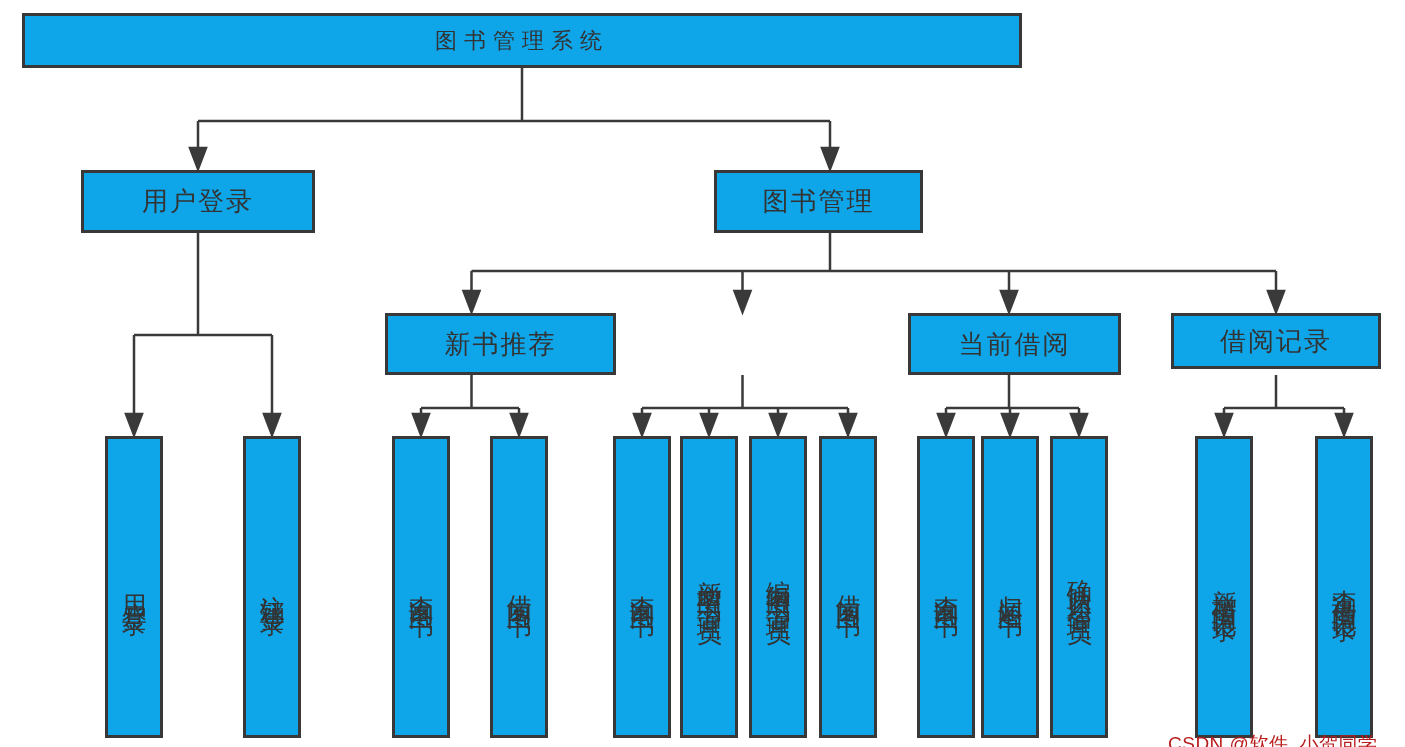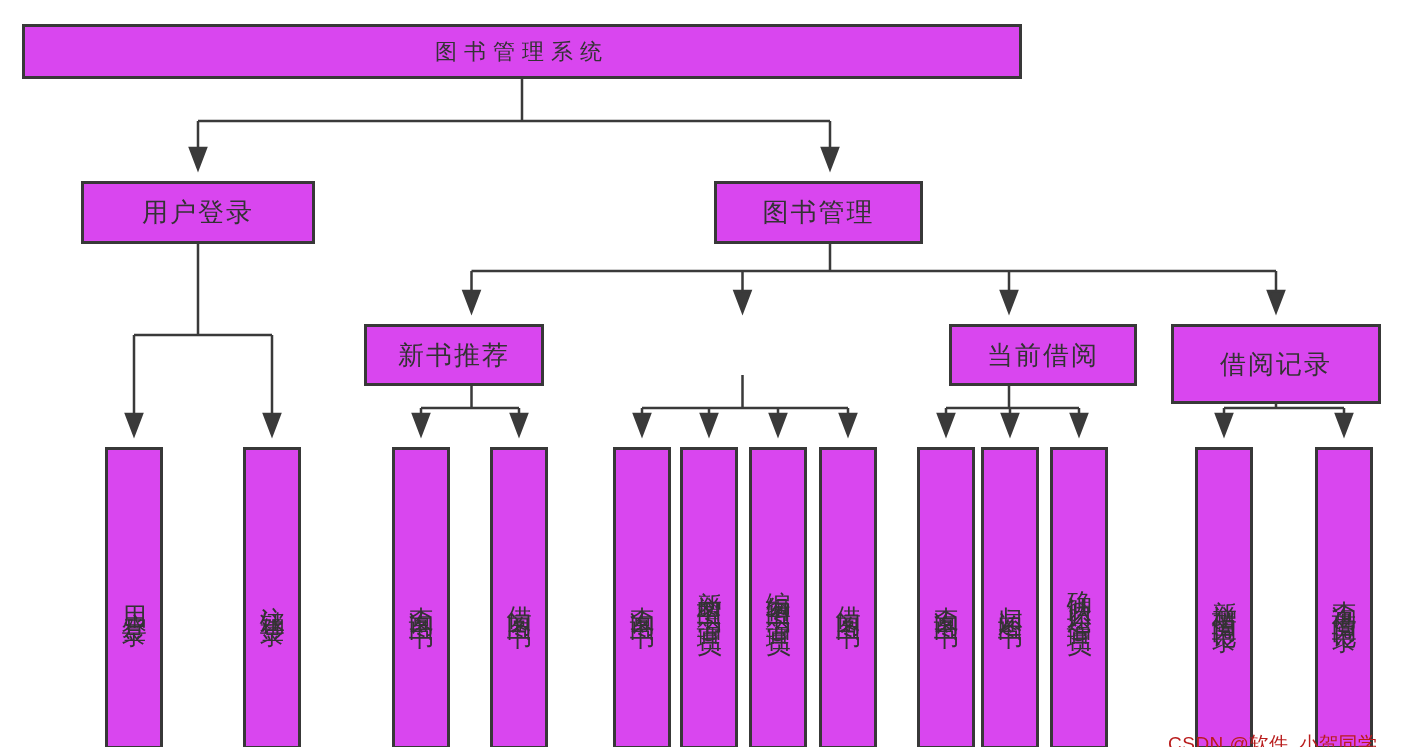--- a/index.html
+++ b/index.html
@@ -18,26 +18,25 @@
   svg.wires {
     position: absolute;
     left: 0;
     top: 0;
     pointer-events: none;
   }
   .box {
     position: absolute;
     box-sizing: border-box;
     border: 3px solid #383838;
-    background: #d946ef;
+    background: #0ea5e9;
     display: flex;
     align-items: center;
     justify-content: center;
     color: #333333;
-    margin-top: 11px;
   }
   .box .hlabel {
     font-size: 26px;
     letter-spacing: 2px;
     white-space: nowrap;
   }
   .box.root .hlabel {
     font-size: 22px;
     letter-spacing: 7px;
   }
@@ -45,24 +44,24 @@
     writing-mode: vertical-lr;
     text-orientation: mixed;
     font-size: 25px;
     letter-spacing: 6px;
     line-height: 1.1;
   }
   
   .n-root { left: 22px;  top: 13px;  width: 1000px; height: 55px; }
   .n-l2a  { left: 81px;  top: 170px; width: 234px;  height: 63px; }
   .n-l2b  { left: 714px; top: 170px; width: 209px;  height: 63px; }
-  .n-l3a  { left: 364px; top: 313px; width: 180px;  height: 62px; }
+  .n-l3a  { left: 385px; top: 313px; width: 231px;  height: 62px; }
   .n-l3b  { left: 635px; top: 313px; width: 215px;  height: 62px; }
-  .n-l3c  { left: 949px; top: 313px; width: 188px;  height: 62px; }
-  .n-l3d  { left: 1171px;top: 313px; width: 210px;  height: 80px; }
+  .n-l3c  { left: 908px; top: 313px; width: 213px;  height: 62px; }
+  .n-l3d  { left: 1171px;top: 313px; width: 210px;  height: 56px; }
   .leaf   { top: 436px; width: 58px; height: 302px; }
   .lf1  { left: 105px; }
   .lf2  { left: 243px; }
   .lf3  { left: 392px; }
   .lf4  { left: 490px; }
   .lf5  { left: 613px; }
   .lf6  { left: 680px; }
   .lf7  { left: 749px; }
   .lf8  { left: 819px; }
   .lf9  { left: 917px; }

